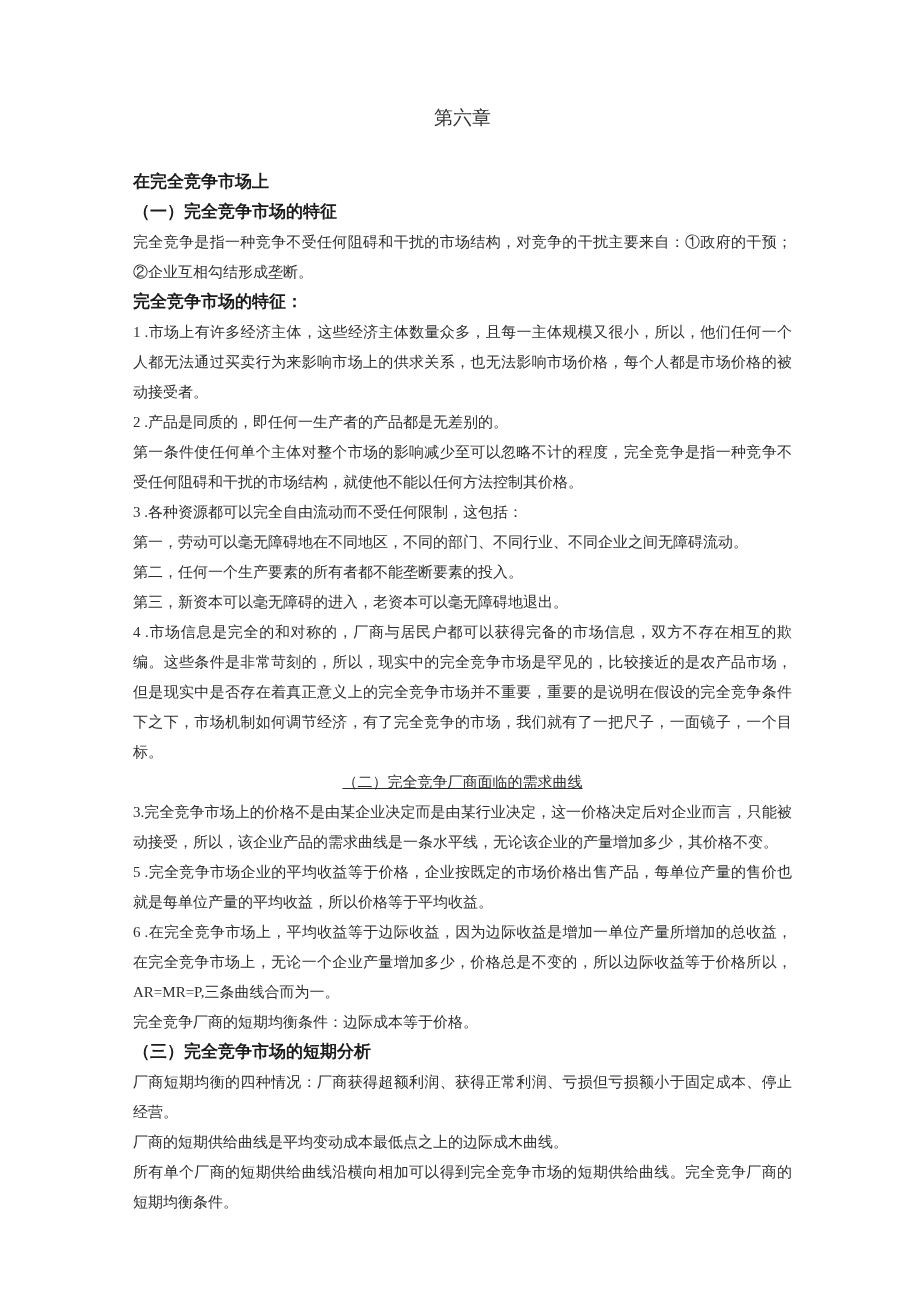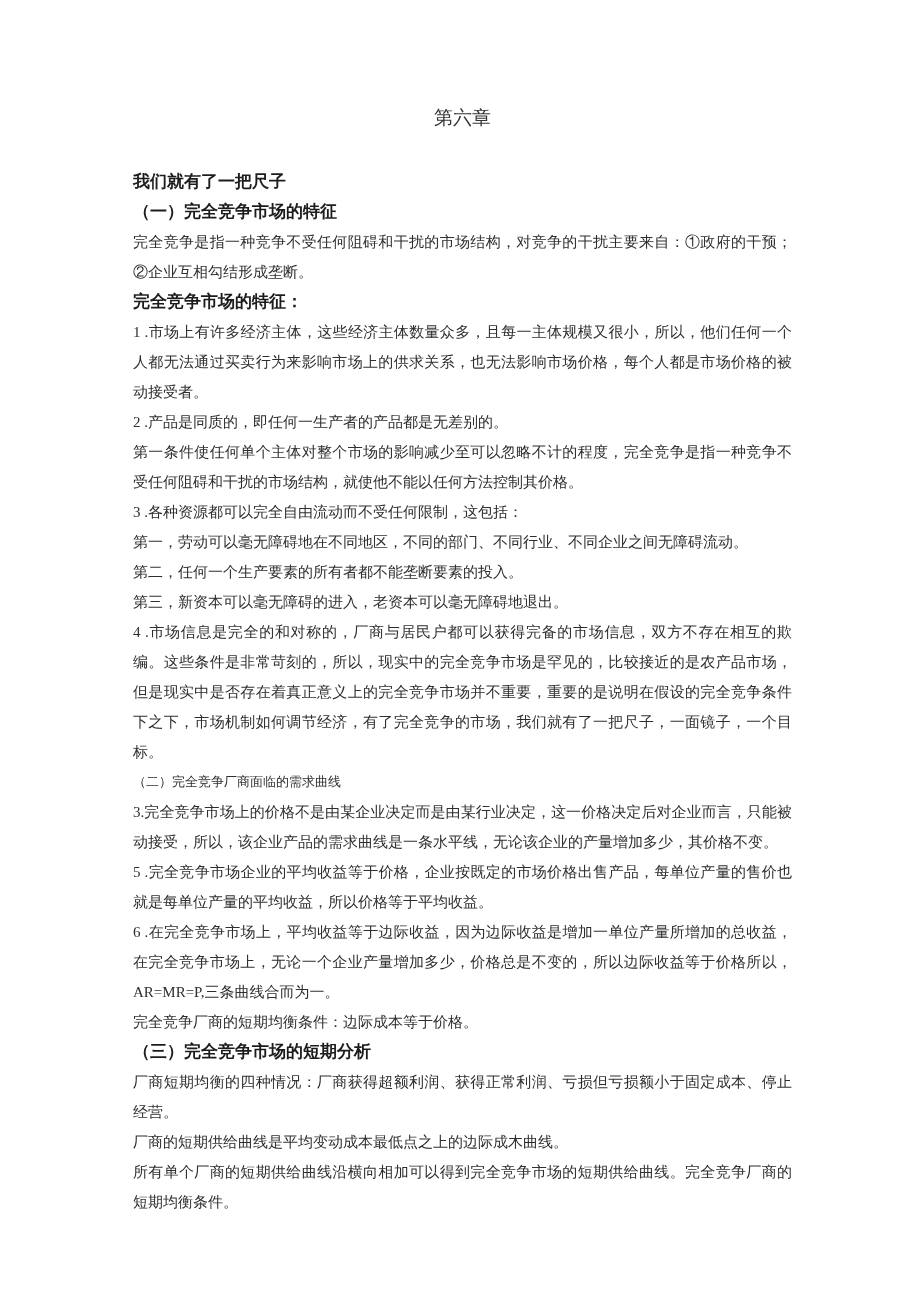--- a/index.html
+++ b/index.html
@@ -39,35 +39,36 @@
     height: 34px;
   }
   .heading-bold {
     font-family: "Liberation Sans", "DejaVu Sans", sans-serif;
     font-weight: 700;
     font-size: 17px;
     color: #1c1c1c;
     text-align: left;
   }
   .heading-plain {
-    font-size: 13px;
-    text-align: left;
+    font-size: 15px;
+    text-align: center;
+    text-decoration: underline;
   }
   .body {
     font-size: 15px;
   }
 </style>
 </head>
 <body>
 
 <div class="page">
   <div class="content" id="doc-content">
       <div class="block chapter-title">第六章</div>
       <div class="block spacer"></div>
-      <div class="block heading-bold">我们就有了一把尺子</div>
+      <div class="block heading-bold">在完全竞争市场上</div>
       <div class="block heading-bold">（一）完全竞争市场的特征</div>
       <div class="block body">完全竞争是指一种竞争不受任何阻碍和干扰的市场结构，对竞争的干扰主要来自：①政府的干预；②企业互相勾结形成垄断。</div>
       <div class="block heading-bold">完全竞争市场的特征：</div>
       <div class="block body">1 .市场上有许多经济主体，这些经济主体数量众多，且每一主体规模又很小，所以，他们任何一个人都无法通过买卖行为来影响市场上的供求关系，也无法影响市场价格，每个人都是市场价格的被动接受者。</div>
       <div class="block body">2 .产品是同质的，即任何一生产者的产品都是无差别的。</div>
       <div class="block body">第一条件使任何单个主体对整个市场的影响减少至可以忽略不计的程度，完全竞争是指一种竞争不受任何阻碍和干扰的市场结构，就使他不能以任何方法控制其价格。</div>
       <div class="block body">3 .各种资源都可以完全自由流动而不受任何限制，这包括：</div>
       <div class="block body">第一，劳动可以毫无障碍地在不同地区，不同的部门、不同行业、不同企业之间无障碍流动。</div>
       <div class="block body">第二，任何一个生产要素的所有者都不能垄断要素的投入。</div>
       <div class="block body">第三，新资本可以毫无障碍的进入，老资本可以毫无障碍地退出。</div>

